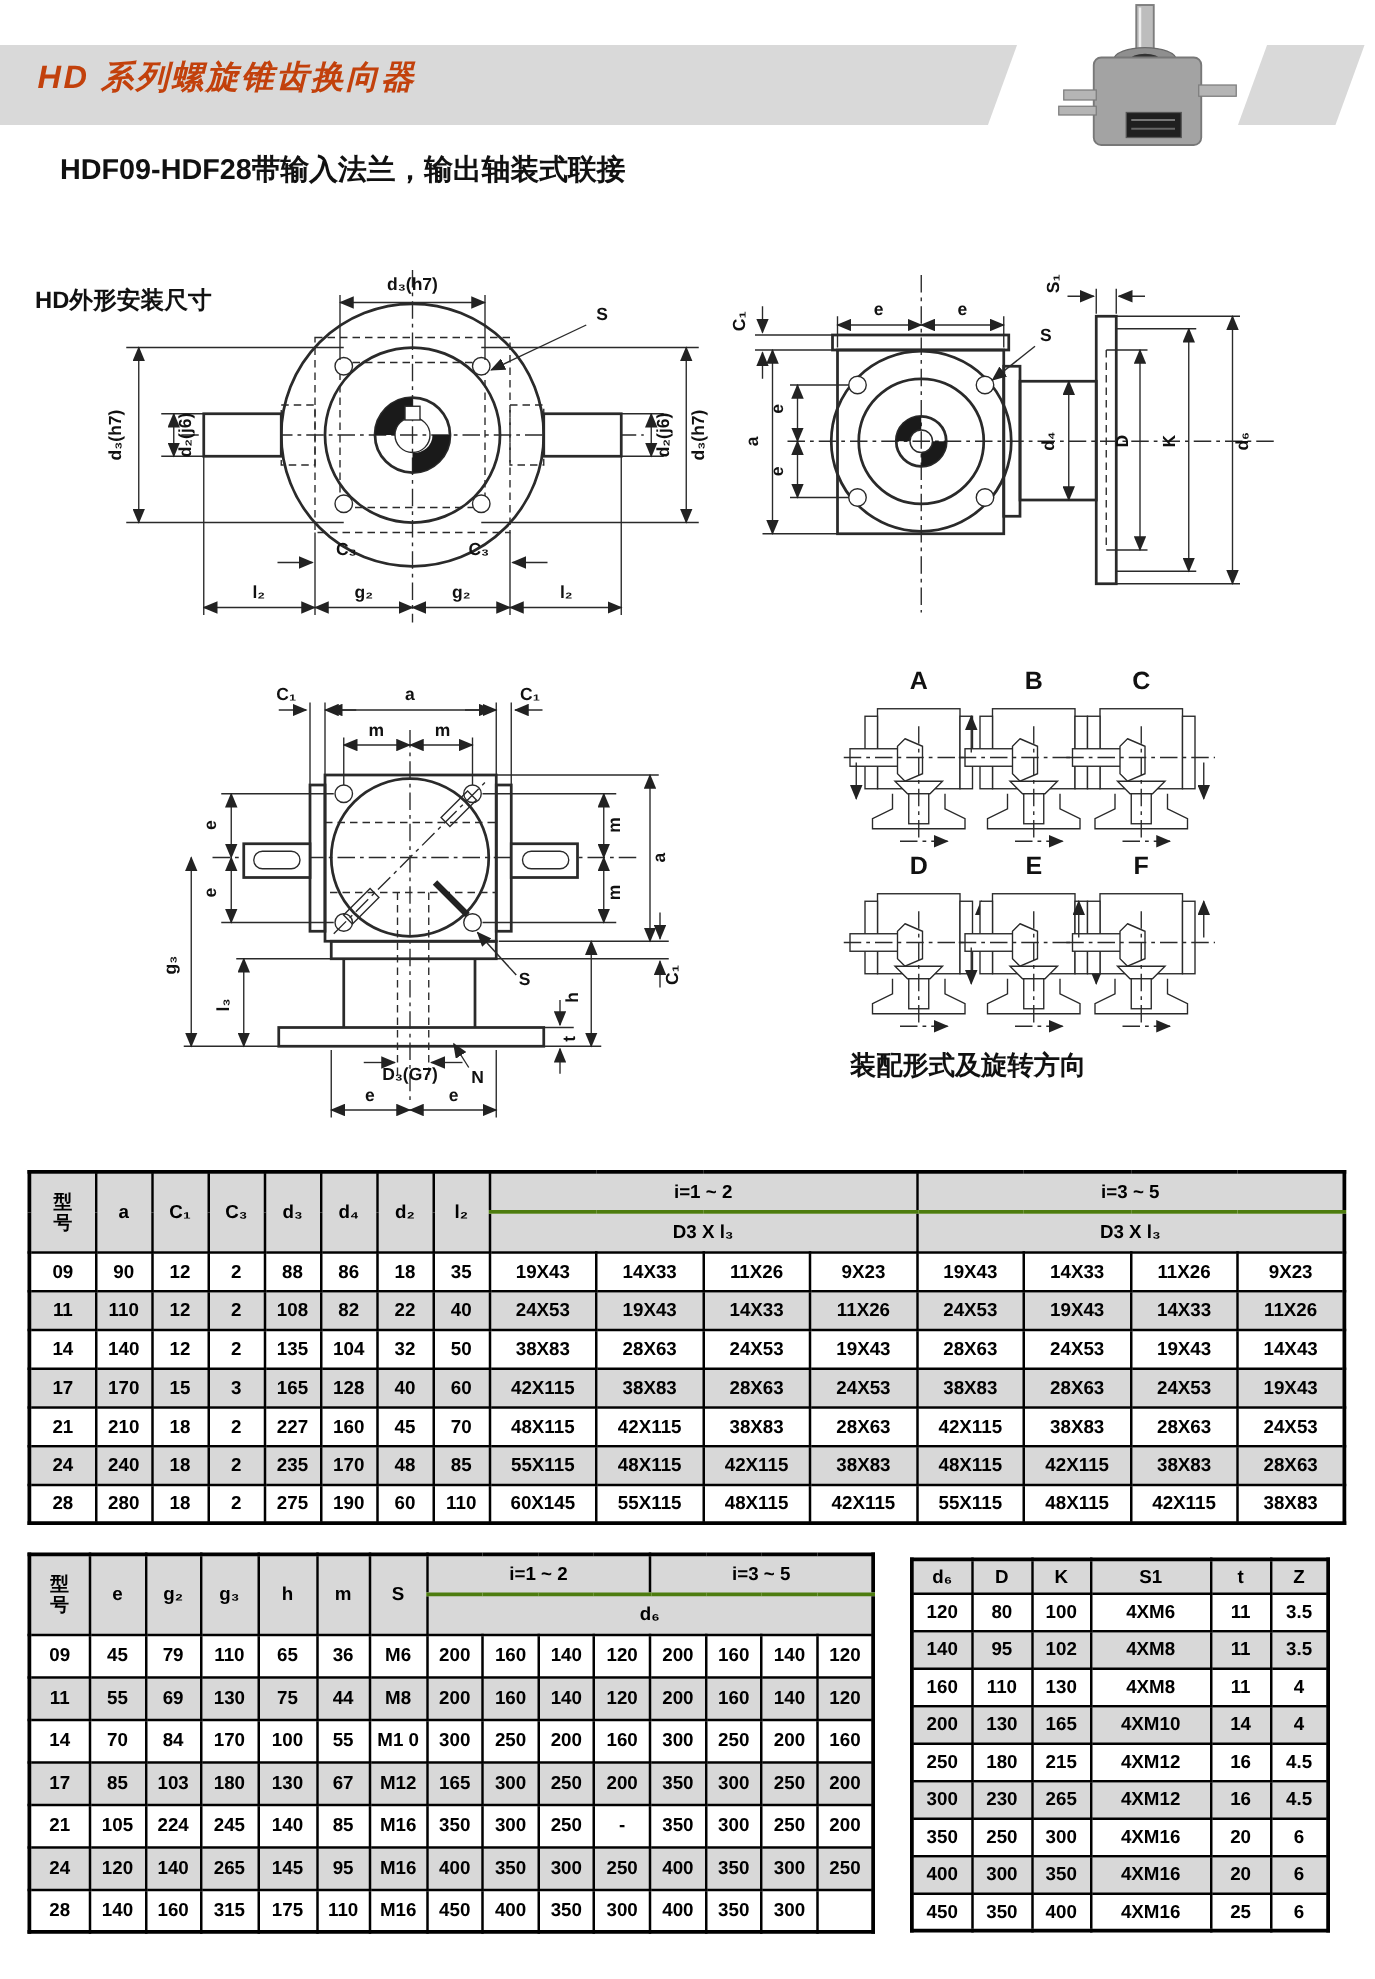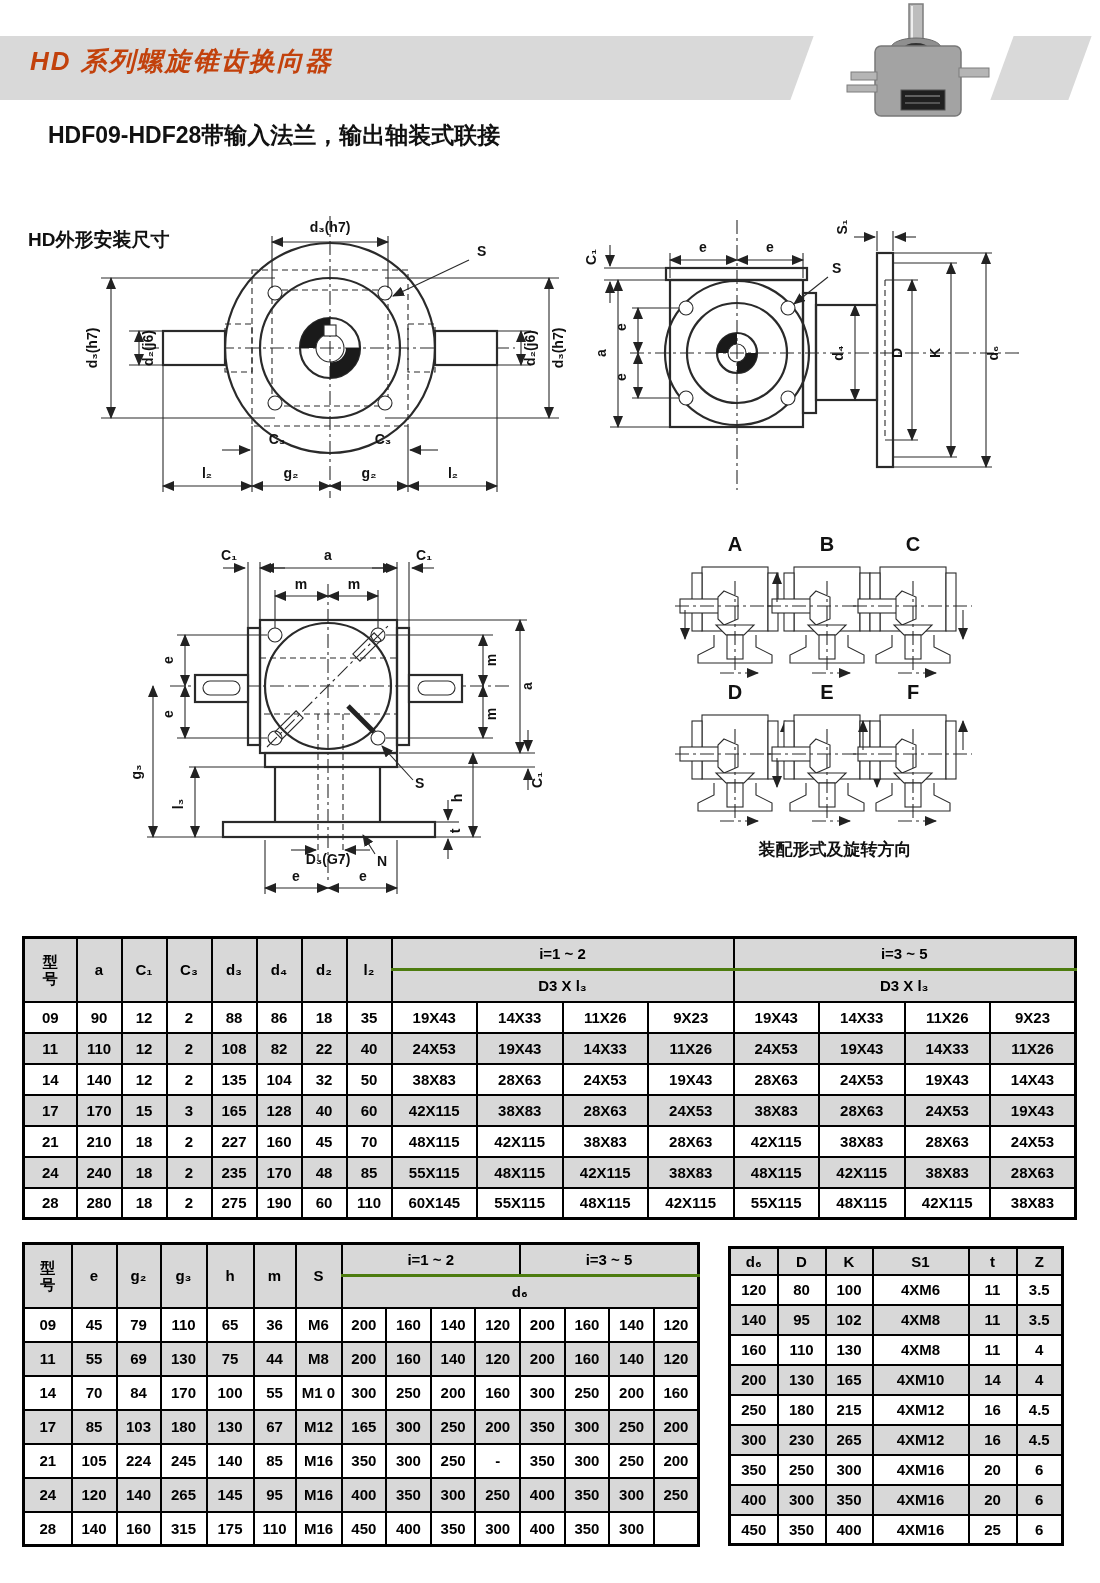--- a/index.html
+++ b/index.html
@@ -18,22 +18,22 @@
   
   .dia{position:absolute;}
   .o{fill:none;stroke:#2a2a2a;stroke-width:2.2;}
   .ow{fill:#fff;stroke:#2a2a2a;stroke-width:2.2;}
   .t{fill:none;stroke:#2a2a2a;stroke-width:1.1;}
   .tw{fill:#fff;stroke:#2a2a2a;stroke-width:1.1;}
   .dd{stroke-dasharray:14 4 3 4;}
   .da{stroke-dasharray:6 4;}
   .lb{font:bold 14px "Liberation Sans","DejaVu Sans",sans-serif;fill:#111;}
   .albl{font:bold 20px "Liberation Sans","DejaVu Sans",sans-serif;fill:#111;}
-  .caption{position:absolute;left:680px;top:838px;width:310px;text-align:center;
-           font-size:17px;font-weight:bold;}
+  .caption{position:absolute;left:680px;top:838px;width:310px;text-align:left;
+           font-size:21px;font-weight:bold;}
   
   table{position:absolute;border-collapse:collapse;table-layout:fixed;background:#fff;
         font-weight:bold;font-size:15px;color:#000;border:3px solid #000;}
   td,th{border:2px solid #000;text-align:center;vertical-align:middle;padding:0;overflow:hidden;}
   th{background:#d8d8d8;}
   th.grp{border-bottom:3px solid #4d7c0f;}
   th.fx{white-space:pre-line;line-height:1.15;}
   tbody tr:nth-child(even) td{background:#d8d8d8;}
   #t1{left:22px;top:936px;width:1055px;}
   #t1 thead tr{height:32px;} #t1 tbody tr{height:31px;}

